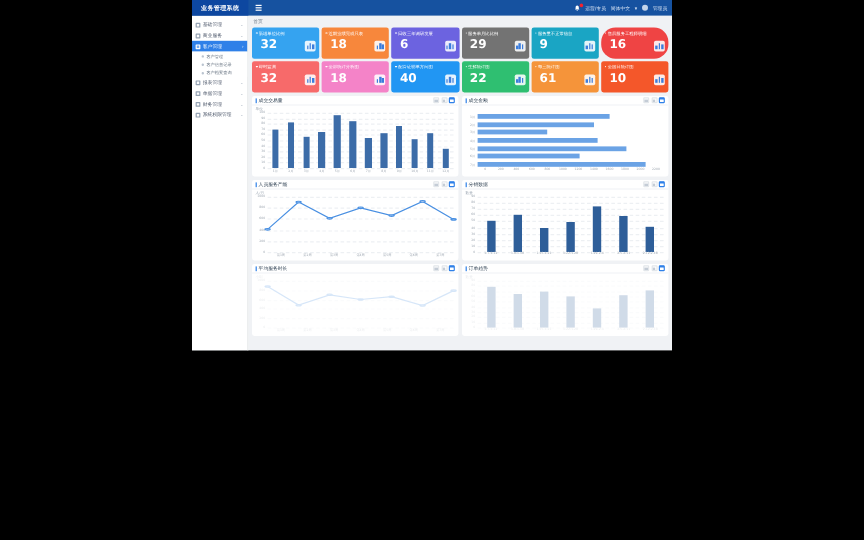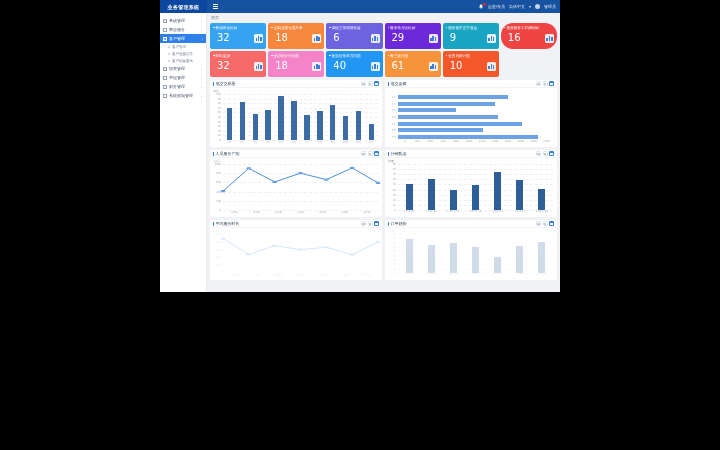--- a/index.html
+++ b/index.html
@@ -44,21 +44,21 @@
   .crumb { height:8px; display:flex; align-items:center; padding-left:4px; background:#f0f2f5; }
   .crumb span { font-size:4px; color:#7b8794; }
   .inner { padding:2px 3px 0 3px; }
 
   
   .kpis { display:grid; grid-template-columns:repeat(6,1fr); gap:2px; }
   .kpi { height:26px; border-radius:2px; position:relative; padding:2.5px 3px 0 3px; color:#fff; overflow:hidden; }
   .kpi .k-title { font-size:3.6px; line-height:4px; display:flex; align-items:flex-start; gap:1px; white-space:nowrap; overflow:hidden; }
   .kpi .k-title::before { content:""; width:1.6px; height:1.6px; background:#fff; border-radius:50%; flex-shrink:0; margin-top:1.2px; }
   .kpi .k-row { display:flex; align-items:flex-end; justify-content:space-between; margin-top:2px; }
-  .kpi .k-val { font-size:10px; line-height:11px; font-weight:400; padding-left:4px; }
+  .kpi .k-val { font-size:10px; line-height:11px; font-weight:700; padding-left:4px; }
   .kpi .k-ico { width:9px; height:9px; border-radius:1.5px; background:rgba(255,255,255,.88);
                 display:flex; align-items:flex-end; justify-content:center; gap:.8px; padding:1.2px; }
   .kpi .k-ico i { display:block; width:1.5px; background:#3b7ddd; }
   .kpi .k-ico i:nth-child(1){ height:3px; } .kpi .k-ico i:nth-child(2){ height:5.5px; } .kpi .k-ico i:nth-child(3){ height:4px; }
 
   
   .panels { display:grid; grid-template-columns:1fr 1fr; gap:3px; margin-top:3px; }
   .panel { background:#fff; border-radius:2px; height:67px; display:flex; flex-direction:column; overflow:hidden; }
   .p-head { height:8px; display:flex; align-items:center; padding:0 3px; border-bottom:1px solid #f2f4f7; }
   .p-title { font-size:4px; color:#2c3e50; display:flex; align-items:center; gap:1.5px; }
@@ -208,21 +208,21 @@
               <div class="k-title">回收三年调研发展</div>
               <div class="k-row">
                 <div class="k-val">6</div>
                 <div class="k-ico">
                   <i></i>
                   <i></i>
                   <i></i>
                 </div>
               </div>
             </div>
-            <div class="kpi" style="background: #6d28d9;">
+            <div class="kpi" style="background: #737373;">
               <div class="k-title">服务单月比比例</div>
               <div class="k-row">
                 <div class="k-val">29</div>
                 <div class="k-ico">
                   <i></i>
                   <i></i>
                   <i></i>
                 </div>
               </div>
             </div>
@@ -267,20 +267,31 @@
                   <i></i>
                   <i></i>
                   <i></i>
                 </div>
               </div>
             </div>
             <div class="kpi" style="background: rgb(33, 150, 243);">
               <div class="k-title">配管证明单方向图</div>
               <div class="k-row">
                 <div class="k-val">40</div>
+                <div class="k-ico">
+                  <i></i>
+                  <i></i>
+                  <i></i>
+                </div>
+              </div>
+            </div>
+            <div class="kpi" style="background: rgb(47, 191, 113);">
+              <div class="k-title">生鲜统计图</div>
+              <div class="k-row">
+                <div class="k-val">22</div>
                 <div class="k-ico">
                   <i></i>
                   <i></i>
                   <i></i>
                 </div>
               </div>
             </div>
             <div class="kpi" style="background: rgb(245, 148, 58);">
               <div class="k-title">每三统计图</div>
               <div class="k-row">

